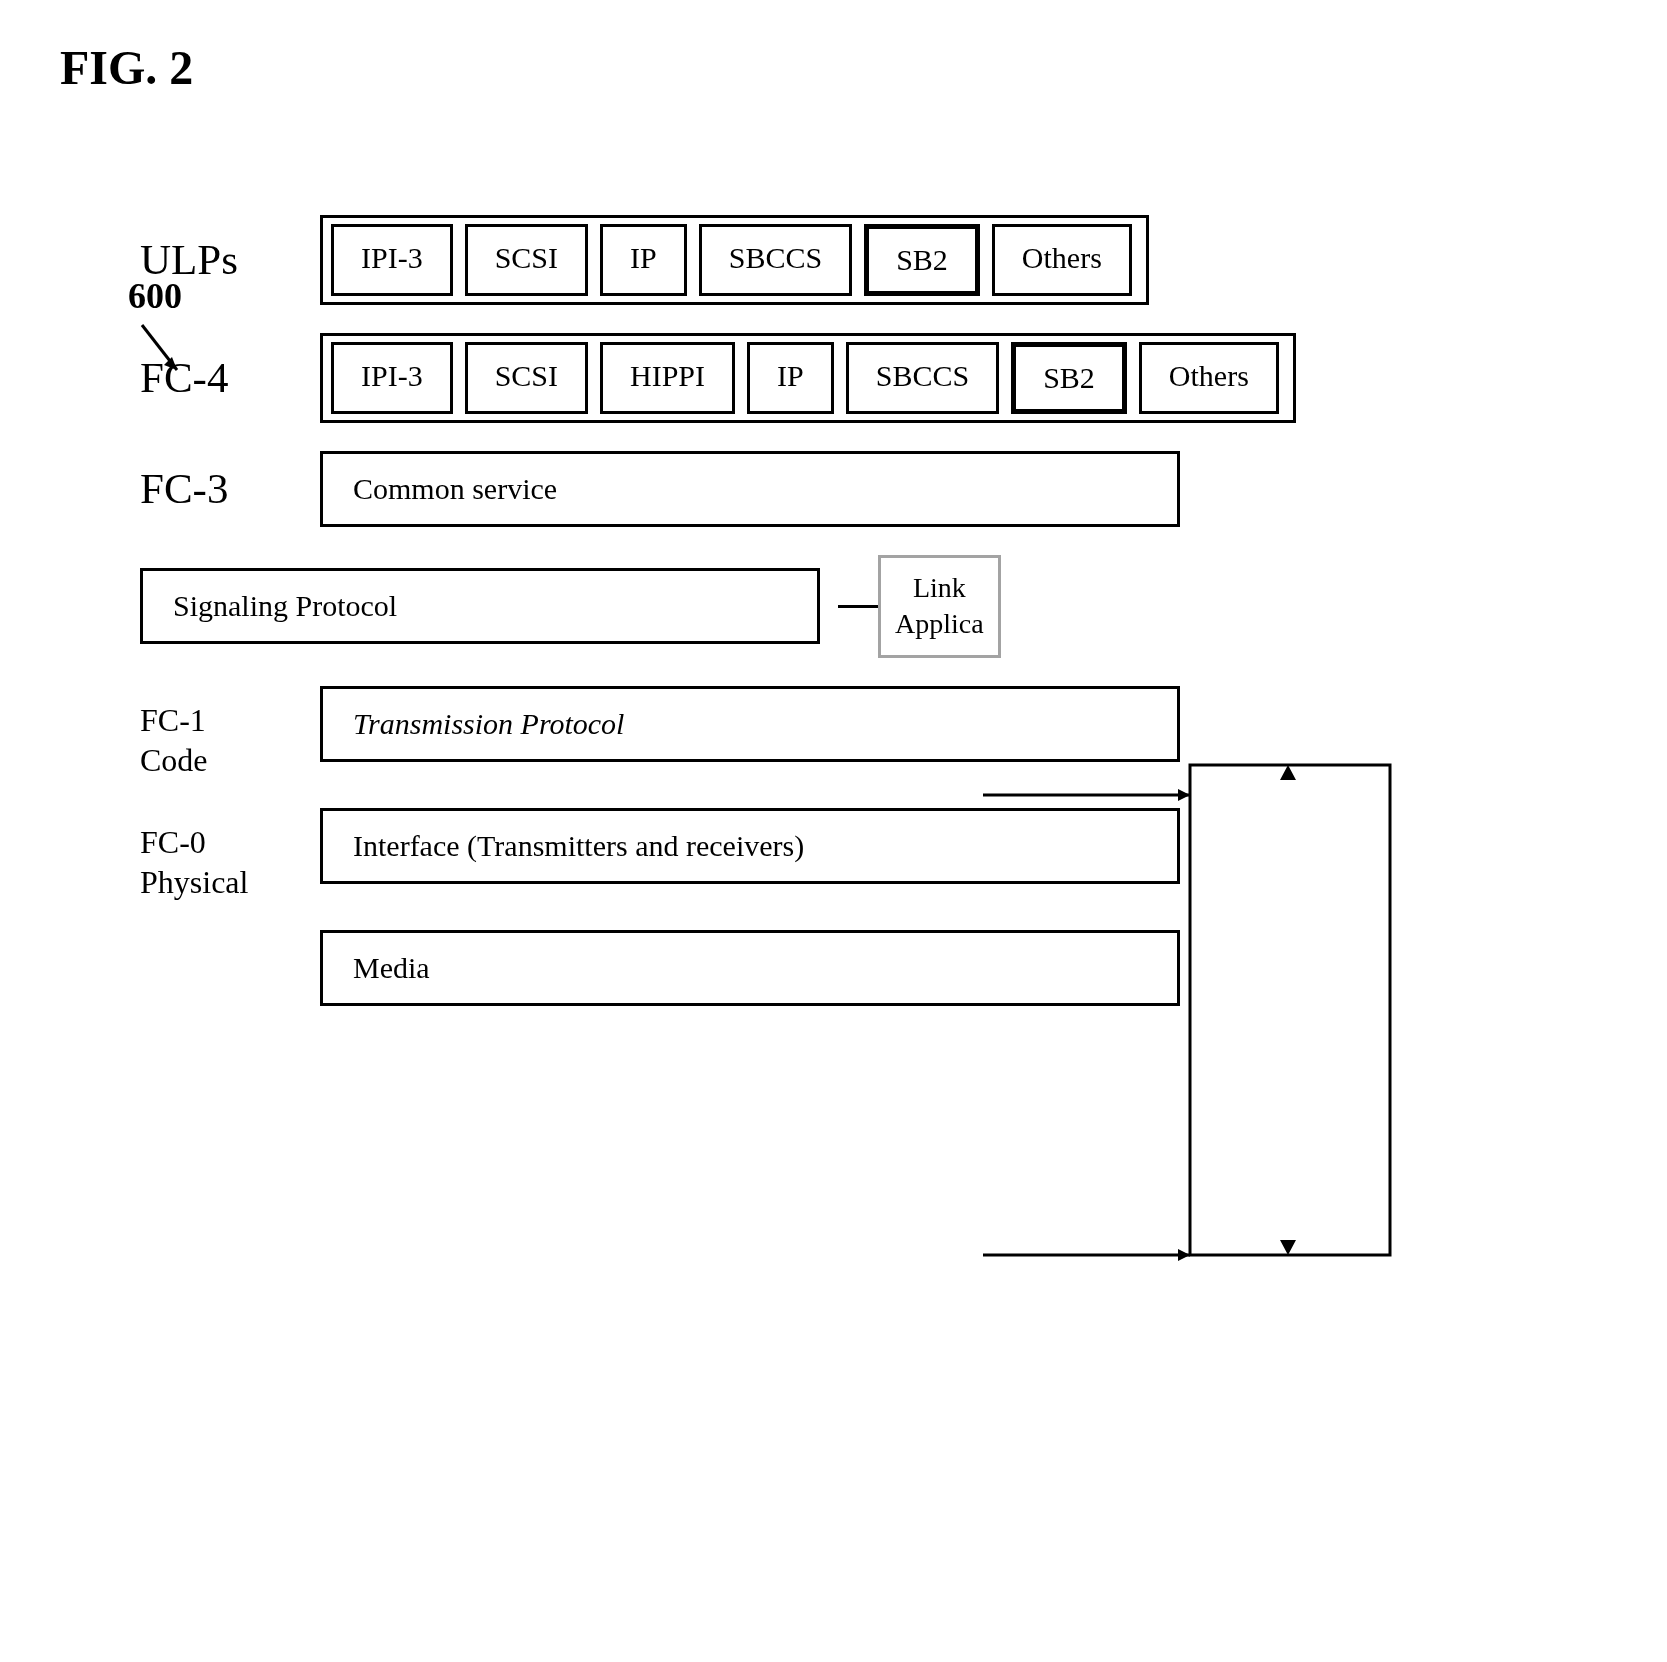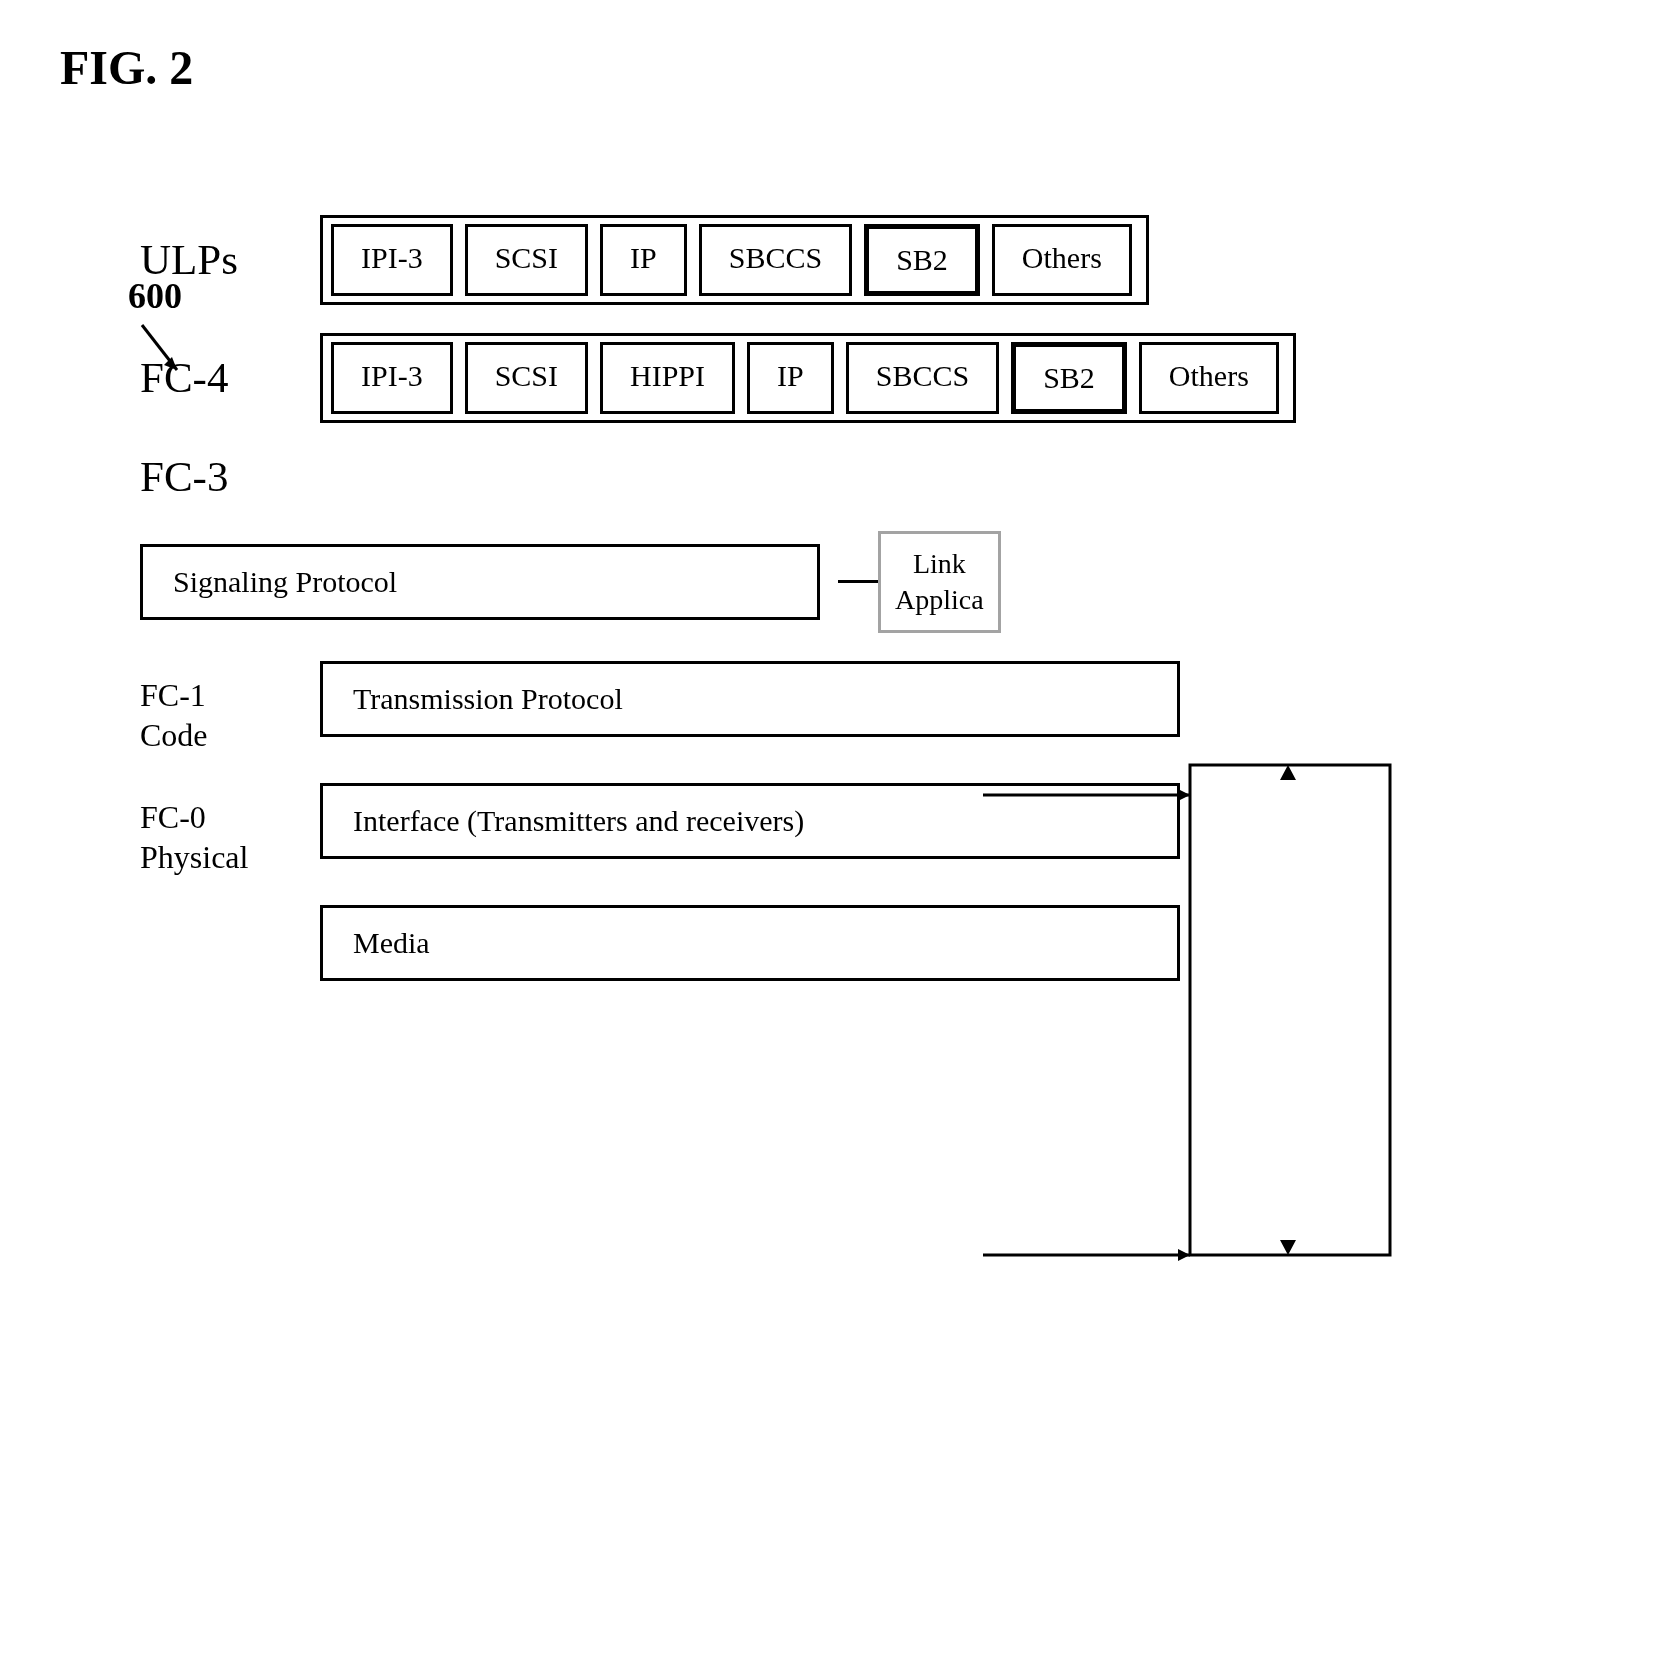--- a/index.html
+++ b/index.html
@@ -148,36 +148,39 @@
         <div class="box">HIPPI</div>
         <div class="box">IP</div>
         <div class="box">SBCCS</div>
         <div class="box box-bold">SB2</div>
         <div class="box">Others</div>
       </div>
     </div>
 
     <div class="row">
       <div class="row-label">FC-3</div>
+      <div style="display:flex; align-items:center; flex:1; max-width:860px;">
+        <div class="box-wide">Common service</div>
+      </div>
     </div>
 
     <div class="row" style="align-items:flex-start;">
       <div class="fc2-row-content">
         <div class="box-wide" style="max-width:680px;">Signaling Protocol</div>
         <div style="display:flex; align-items:center; gap:0;">
 
           <div style="width:40px; height:3px; background:#000; display:inline-block;"></div>
           <div class="link-applica-box">Link<br>Applica</div>
         </div>
       </div>
     </div>
 
     <div class="row" style="align-items:flex-start;">
       <div class="row-label-multiline" style="padding-top:14px;">FC-1<br>Code</div>
-      <div style="display:flex; align-items:center; flex:1; max-width:860px;">
+      <div style="display:flex; align-items:center; flex:1; max-width:860px;font-style:italic;">
         <div class="box-wide">Transmission Protocol</div>
       </div>
     </div>
 
     <div class="row" style="align-items:flex-start;">
       <div class="row-label-multiline" style="padding-top:14px;">FC-0<br>Physical</div>
       <div style="display:flex; align-items:center; flex:1; max-width:860px;">
         <div class="box-wide">Interface (Transmitters and receivers)</div>
       </div>
     </div>

